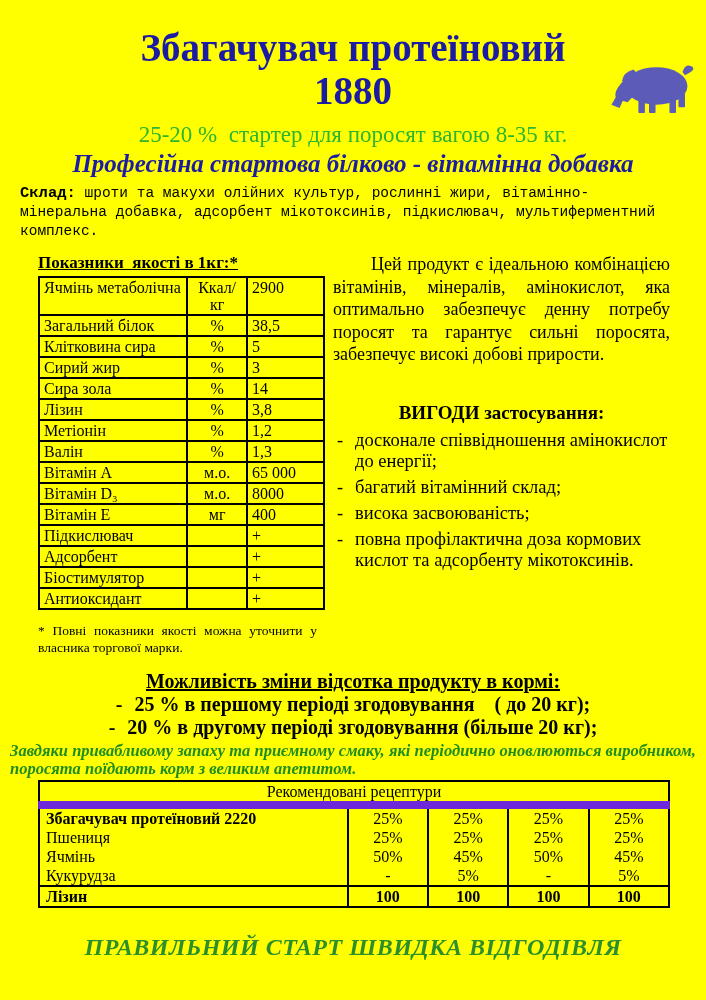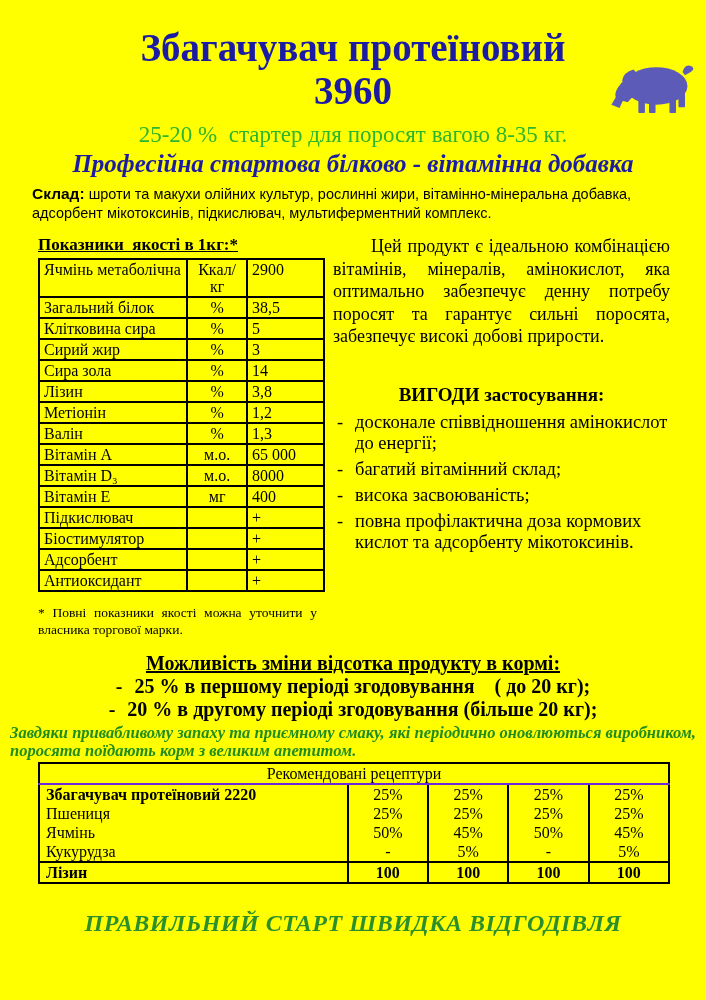--- a/index.html
+++ b/index.html
@@ -35,22 +35,22 @@
   .tagline {
     margin-top: 3px;
     text-align: center;
     color: #1b1ba3;
     font-weight: bold;
     font-style: italic;
     font-size: 25px;
     line-height: 27px;
   }
   .composition {
-    margin: 7px 34px 0 32px;
-    font-family: Liberation Sans, sans-serif;
+    margin: 7px 34px 0 20px;
+    font-family: Liberation Mono, monospace;
     font-size: 14.5px;
     line-height: 19px;
   }
   .composition .comp-label { font-weight: bold; font-size: 15.5px; }
 
   
   .main { display: flex; margin: 12px 36px 0 38px; gap: 16px; }
   .left-col { width: 279px; flex: none; }
   .right-col { flex: 1; }
 
@@ -132,21 +132,21 @@
   }
   .r-table td {
     font-size: 16px;
     line-height: 17px;
     padding: 1px 6px;
     border-left: 2px solid #000;
     border-right: 2px solid #000;
     text-align: center;
     overflow: hidden;
   }
-  .r-table .r-title-cell { text-align: center; border-bottom: 2px solid #6d28d9; }
+  .r-table .r-title-cell { text-align: center; border-bottom: 8px solid #6d28d9; }
   .r-table .r-period { border-bottom: 2px solid #000; }
   .r-table .r-corner { border-bottom: none; }
   .r-table .r-name { text-align: left; }
   .r-table tr.total-row td { border-top: 2px solid #000; font-weight: bold; }
   .r-table .bold { font-weight: bold; }
 
   .slogan {
     margin-top: 26px;
     text-align: center;
     color: #2b8f2b;
@@ -172,21 +172,21 @@
         <rect x="42" y="50" width="8" height="18" rx="1"></rect>
         <rect x="55" y="53" width="8" height="15" rx="1"></rect>
         <rect x="80" y="50" width="8" height="18" rx="1"></rect>
         <rect x="91" y="44" width="8" height="17" rx="1"></rect>
       </g>
     </svg>
   </div>
 
   <div class="title">
     <div>Збагачувач протеїновий</div>
-    <div>3960</div>
+    <div>1880</div>
   </div>
 
   <div class="subtitle">25-20 %  стартер для поросят вагою 8-35 кг.</div>
 
   <div class="tagline">Професійна стартова білково - вітамінна добавка</div>
 
   <p class="composition"><span class="comp-label">Склад:</span><span> шроти та макухи олійних культур,  рослинні жири, вітамінно-мінеральна добавка, адсорбент мікотоксинів, підкислювач, мультиферментний комплекс.</span></p>
 
   <div class="main">
 
@@ -253,26 +253,26 @@
               <td class="q-name">Вітамін Е</td>
               <td class="q-unit">мг</td>
               <td class="q-value">400</td>
             </tr>
             <tr>
               <td class="q-name">Підкислювач</td>
               <td class="q-unit"></td>
               <td class="q-value">+</td>
             </tr>
             <tr>
-              <td class="q-name">Біостимулятор</td>
+              <td class="q-name">Адсорбент</td>
               <td class="q-unit"></td>
               <td class="q-value">+</td>
             </tr>
             <tr>
-              <td class="q-name">Адсорбент</td>
+              <td class="q-name">Біостимулятор</td>
               <td class="q-unit"></td>
               <td class="q-value">+</td>
             </tr>
             <tr>
               <td class="q-name">Антиоксидант</td>
               <td class="q-unit"></td>
               <td class="q-value">+</td>
             </tr>
           </tbody>
       </table>

